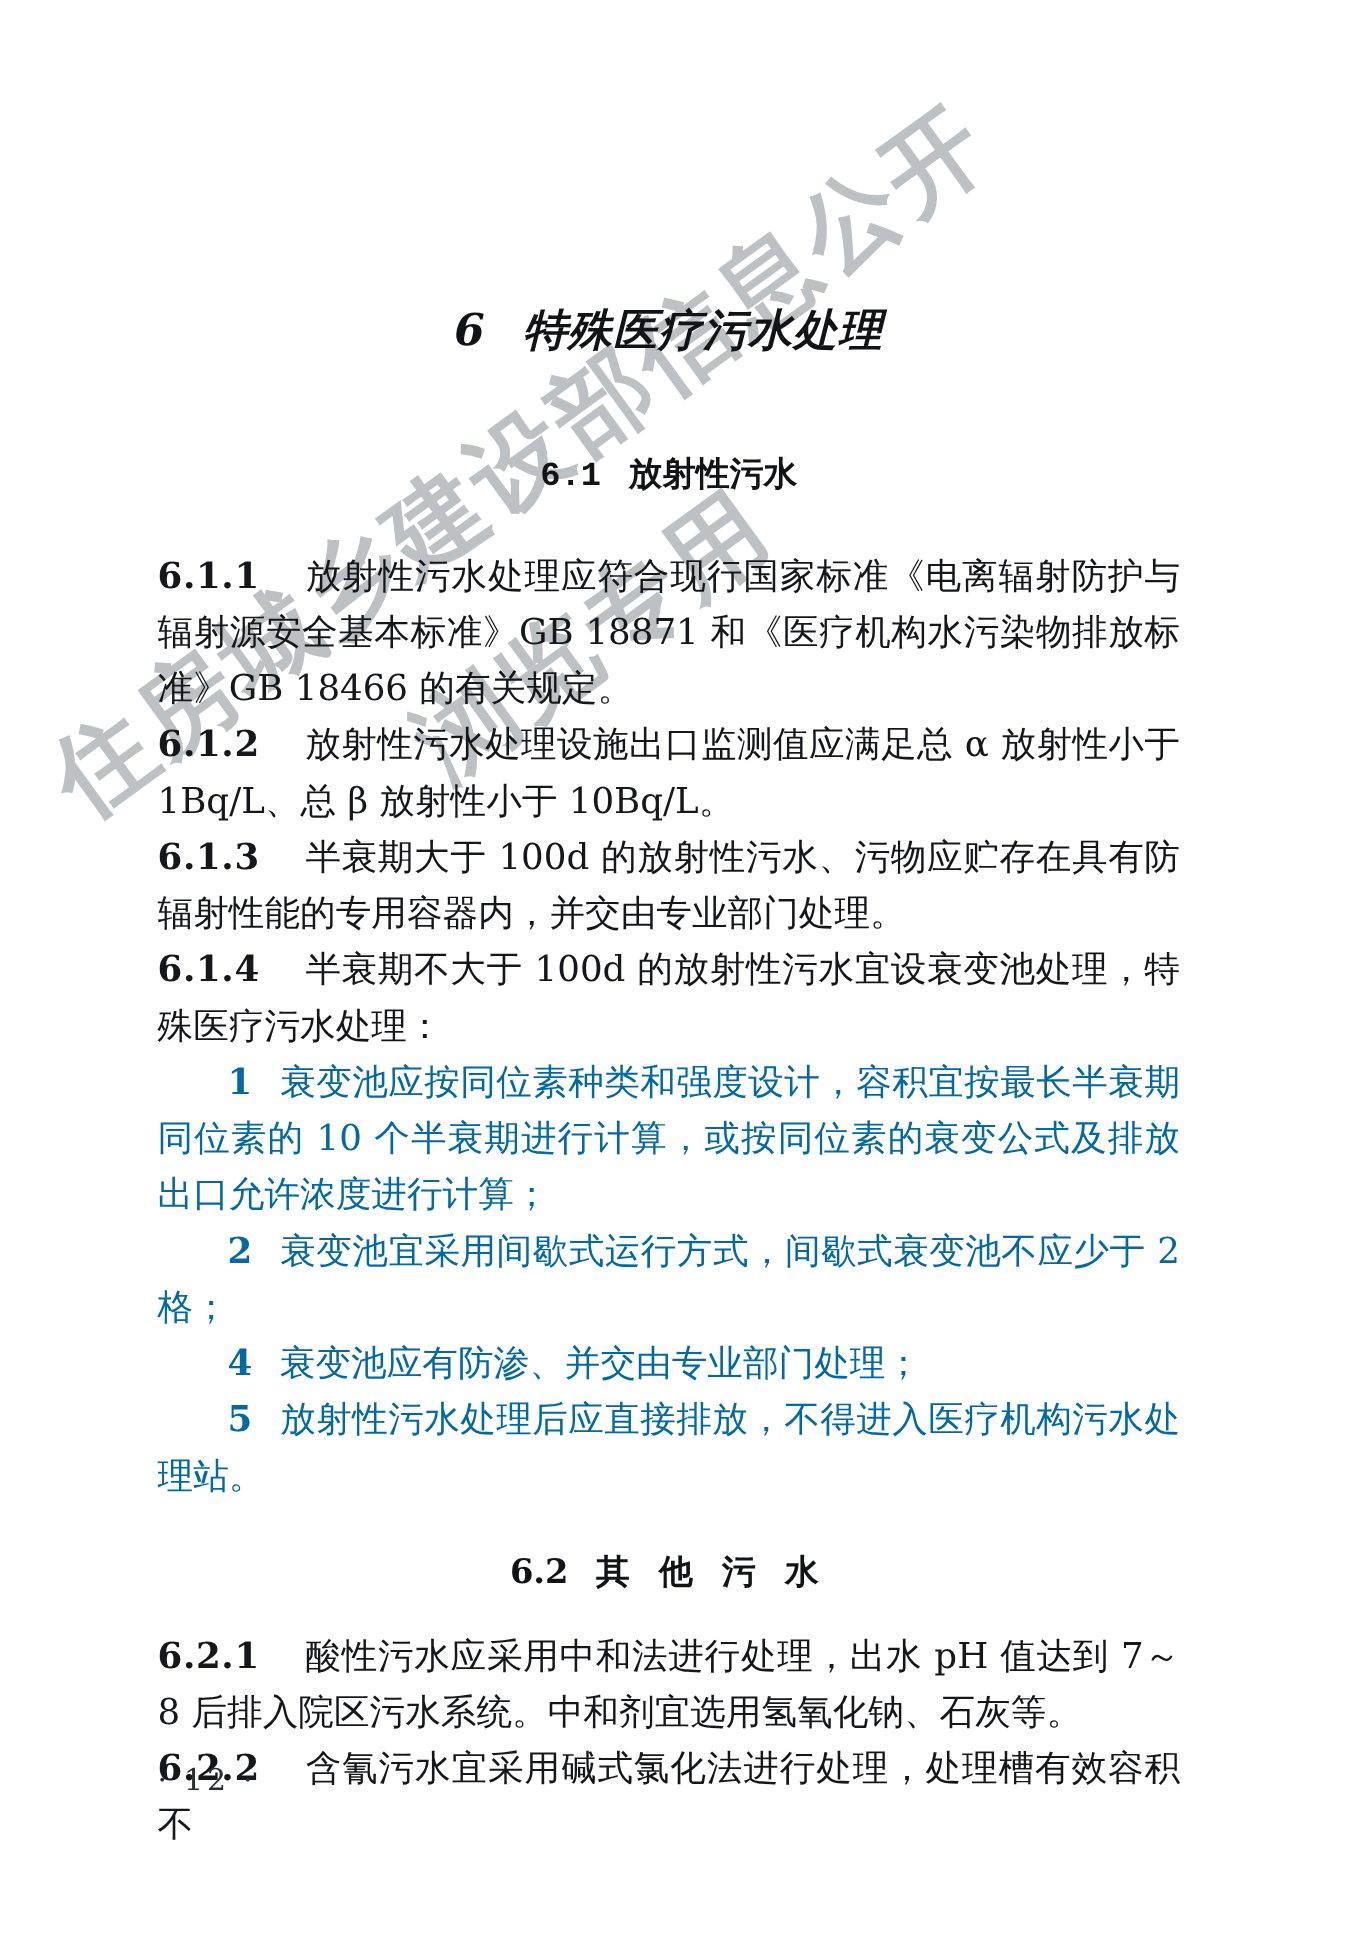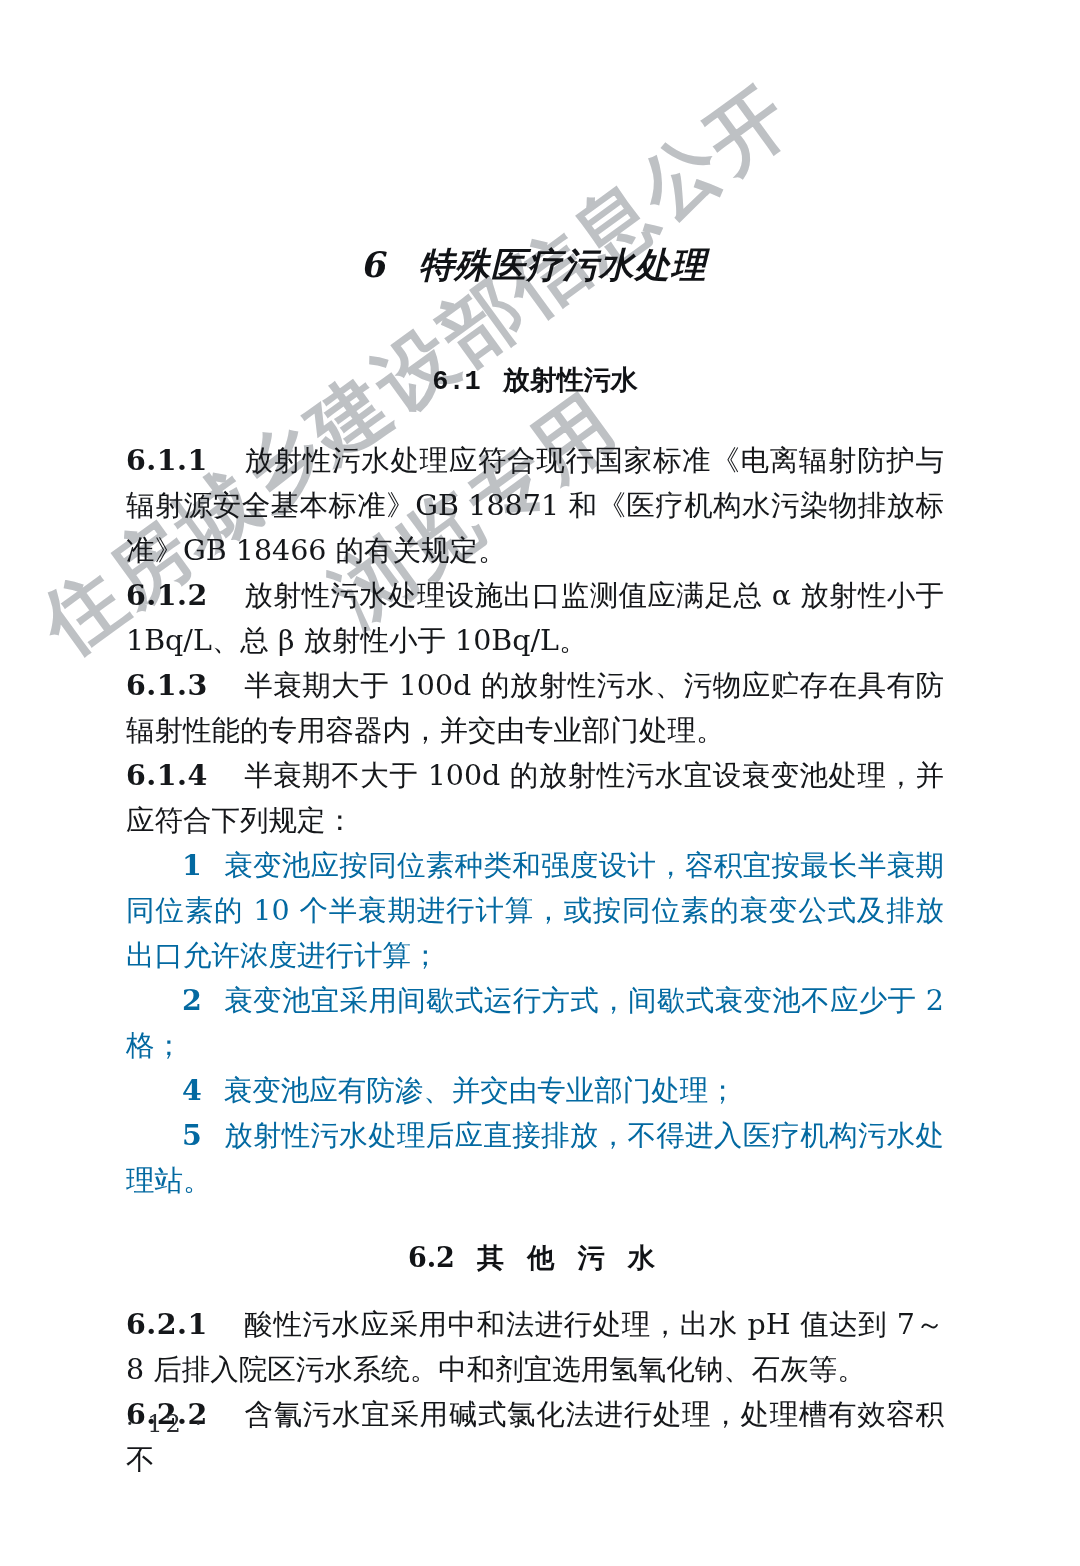--- a/index.html
+++ b/index.html
@@ -164,21 +164,21 @@
     <h1 class="chapter-title"><span class="num">6</span><span>特殊医疗污水处理</span></h1>
 
     <h2 class="section-title" id="sec61-title"><span class="num">6.1</span><span>放射性污水</span></h2>
 
     <p class="clause" id="c611"><span class="cnum">6.1.1</span><span>放射性污水处理应符合现行国家标准《电离辐射防护与辐射源安全基本标准》GB 18871 和《医疗机构水污染物排放标准》GB 18466 的有关规定。</span></p>
 
     <p class="clause"><span class="cnum">6.1.2</span><span>放射性污水处理设施出口监测值应满足总 α 放射性小于 1Bq/L、总 β 放射性小于 10Bq/L。</span></p>
 
     <p class="clause"><span class="cnum">6.1.3</span><span>半衰期大于 100d 的放射性污水、污物应贮存在具有防辐射性能的专用容器内，并交由专业部门处理。</span></p>
 
-    <p class="clause"><span class="cnum">6.1.4</span><span>半衰期不大于 100d 的放射性污水宜设衰变池处理，并应符合下列规定：</span></p>
+    <p class="clause"><span class="cnum">6.1.4</span><span>半衰期不大于 100d 的放射性污水宜设衰变池处理，特殊医疗污水处理：</span></p>
 
     <p class="item"><span class="inum">1</span><span>衰变池应按同位素种类和强度设计，容积宜按最长半衰期同位素的 10 个半衰期进行计算，或按同位素的衰变公式及排放出口允许浓度进行计算；</span></p>
 
     <p class="item"><span class="inum">2</span><span>衰变池宜采用间歇式运行方式，间歇式衰变池不应少于 2 格；</span></p>
 
 
     <p class="item"><span class="inum">4</span><span>衰变池应有防渗、并交由专业部门处理；</span></p>
 
     <p class="item"><span class="inum">5</span><span>放射性污水处理后应直接排放，不得进入医疗机构污水处理站。</span></p>
 

